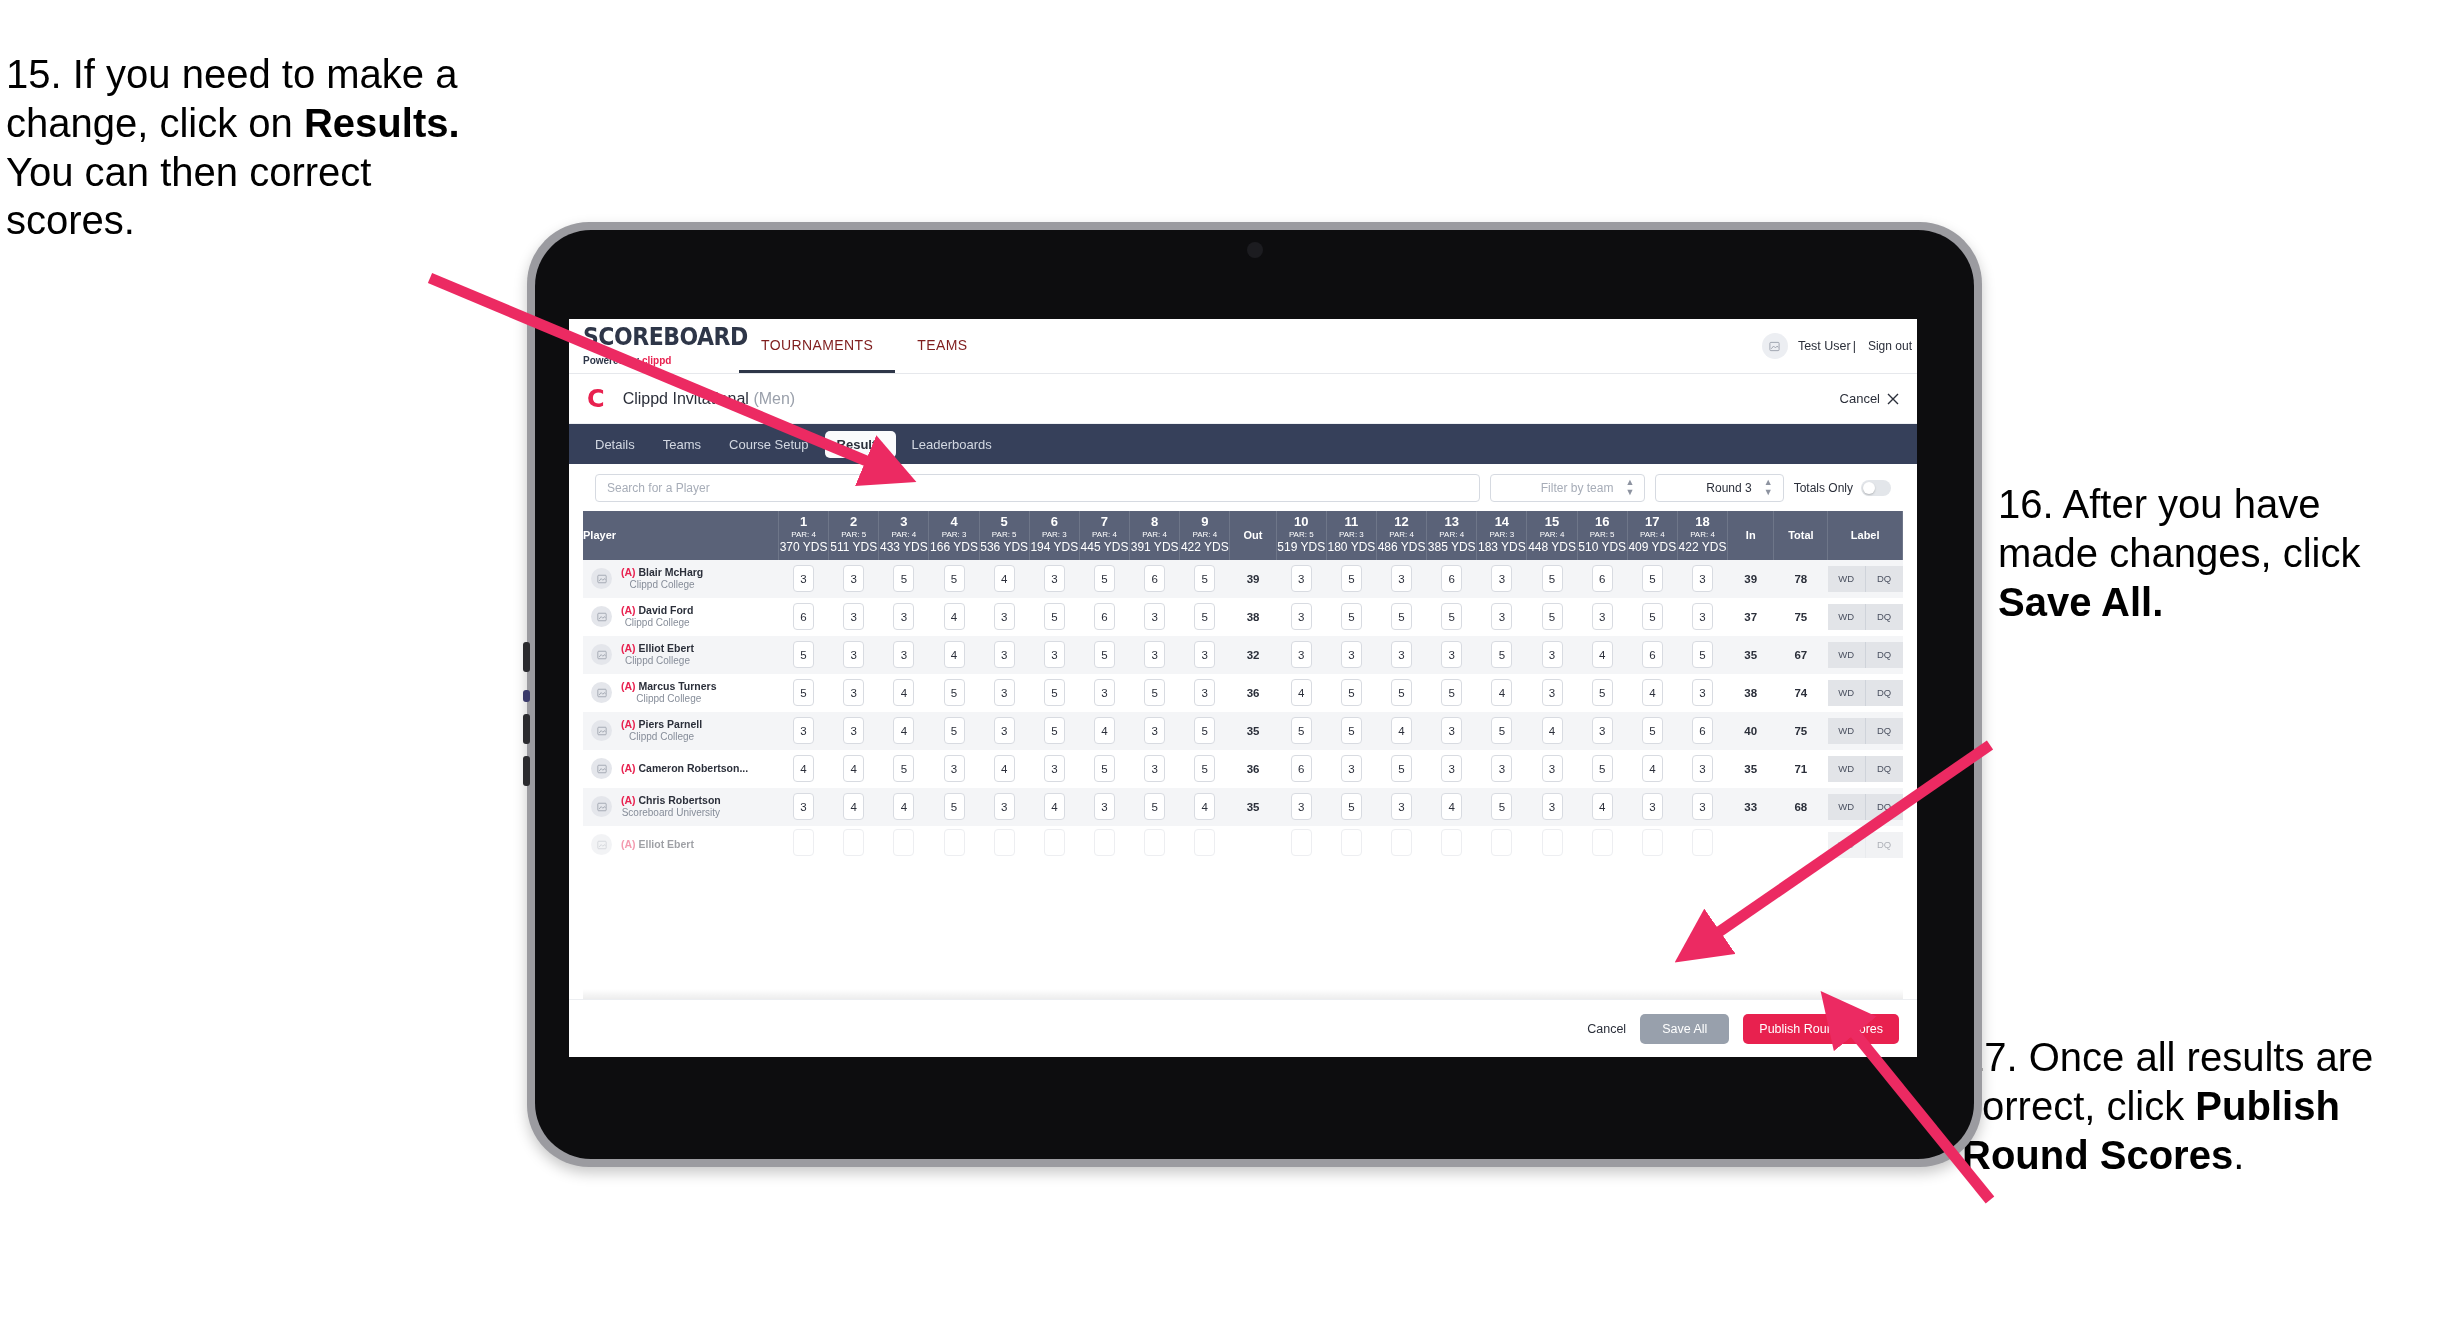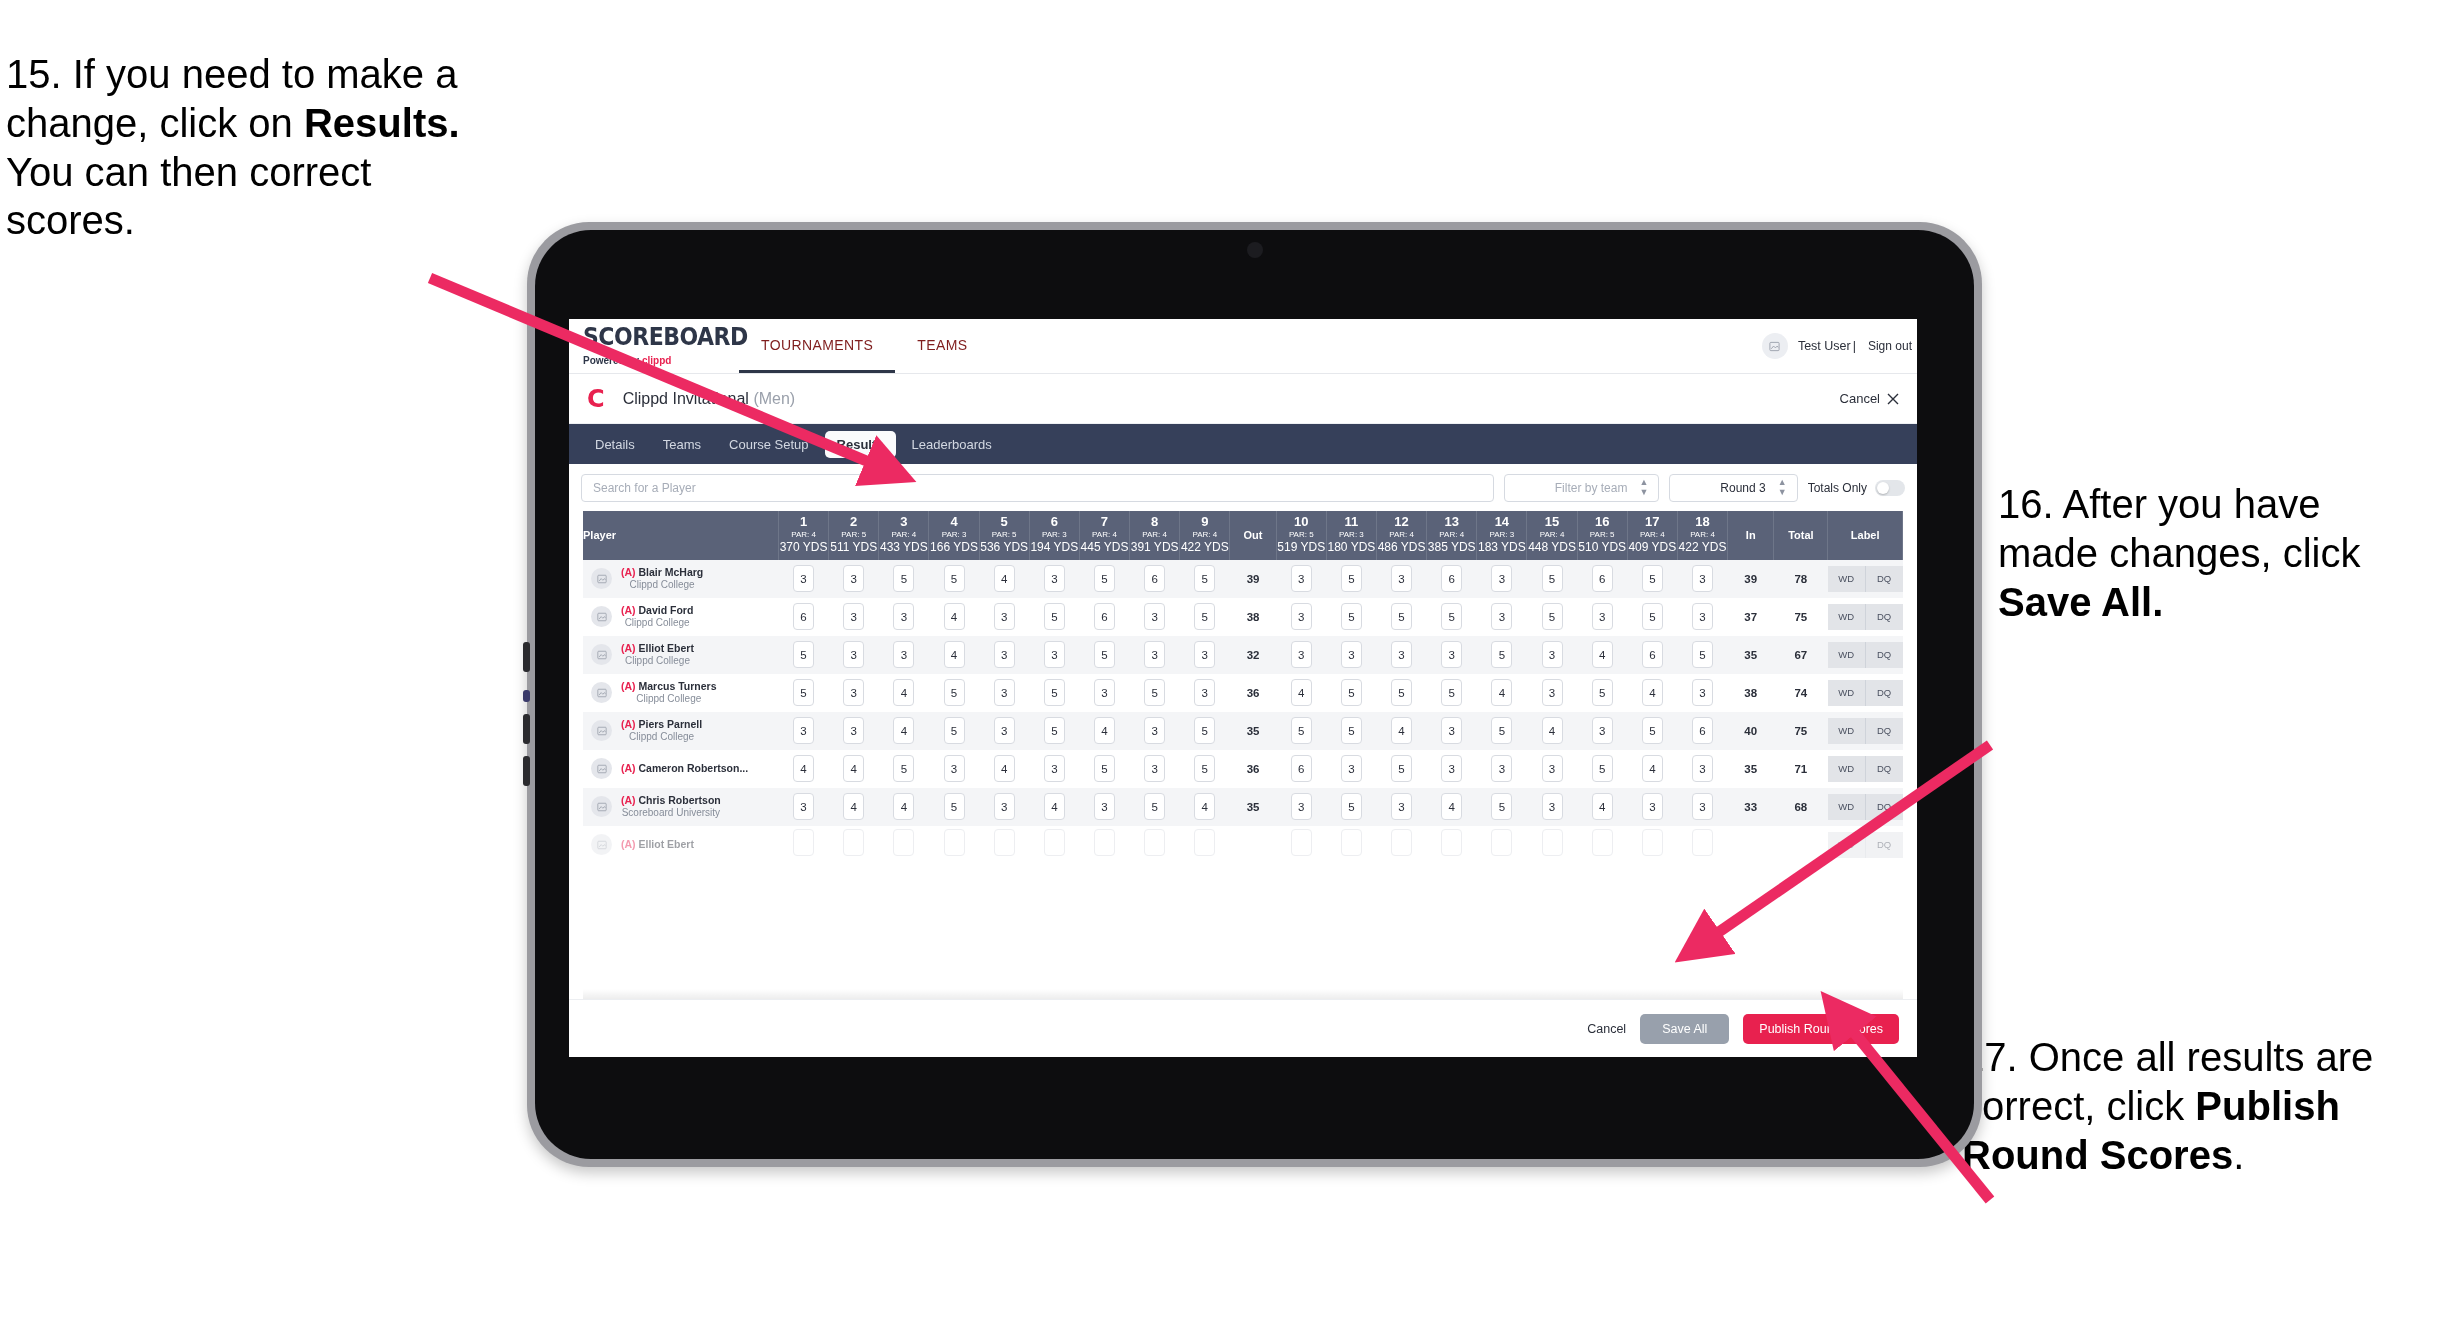--- a/index.html
+++ b/index.html
@@ -83,21 +83,21 @@
   .tname { margin-left:18px; font-size:16px; color:#2b2f3a; }
   .tname .gender { color:#9aa0ab; }
   .cancelx { margin-left:auto; display:flex; align-items:center; gap:7px; font-size:13px; color:#2b2f3a; }
 
   
   .tabbar { height:40px; background:#36405a; display:flex; align-items:center; padding: 0 14px; gap: 4px; }
   .tab { font-size:13px; color:#d3d8e2; padding: 6px 12px; border-radius:5px; }
   .tab.active { background:#fafbfc; color:#2b2f3a; font-weight:600; }
 
   
-  .filters { height:47px; background:#fff; display:flex; align-items:center; padding: 0 12px; gap:10px; }
+  .filters { height:47px; background:#fff; display:flex; align-items:center; padding: 0 26px; gap:10px; }
   .search {
     flex: 1; height: 28px; border:1px solid #d6dae1; border-radius:4px;
     display:flex; align-items:center; padding: 0 11px; font-size:12px; color:#a7adb8;
     background:#fff;
   }
   .sel {
     height:28px; border:1px solid #d6dae1; border-radius:4px; background:#fff;
     display:flex; align-items:center; gap:12px; padding: 0 10px; font-size:12px;
   }
   .sel .lbl { color:#a7adb8;margin-left:40px; }

